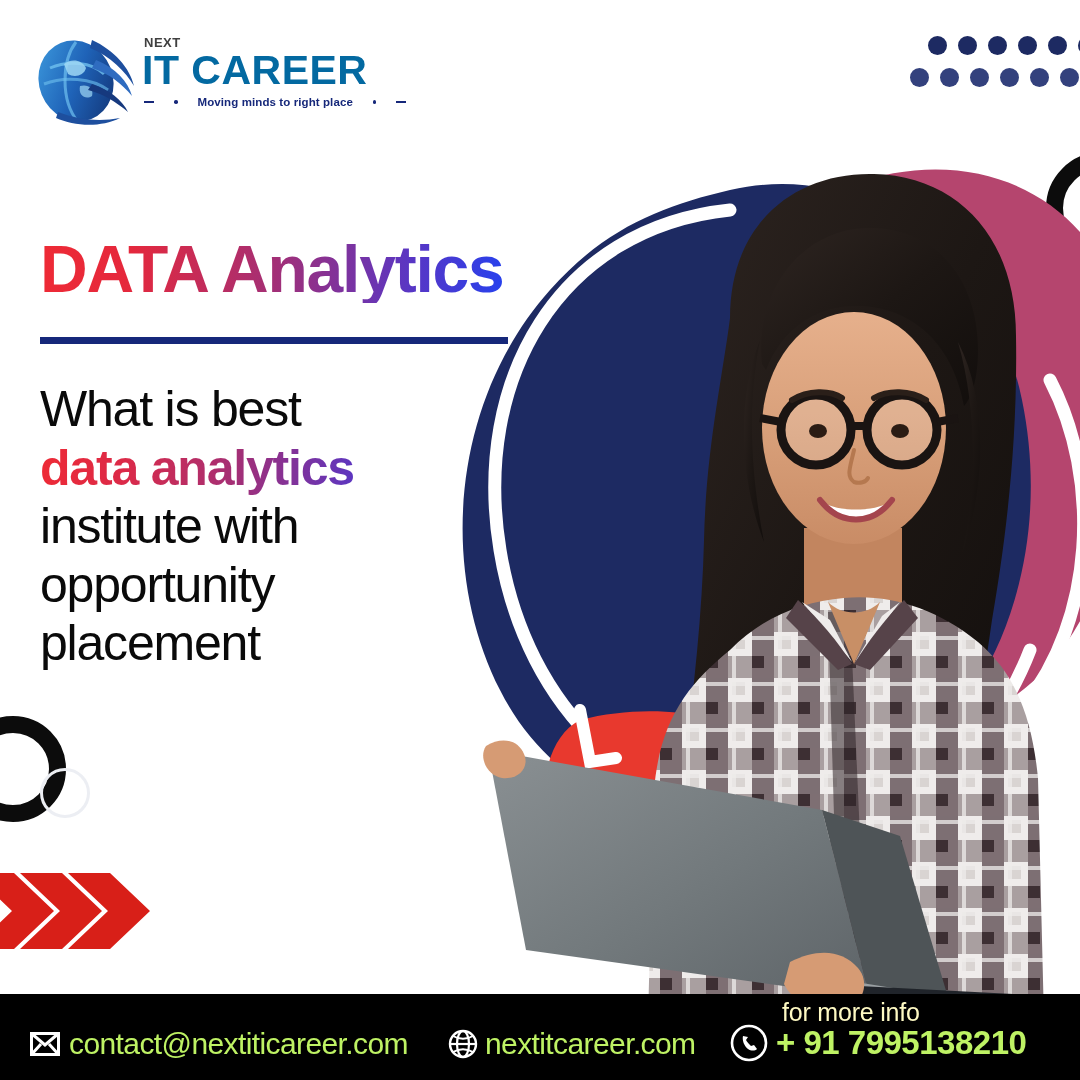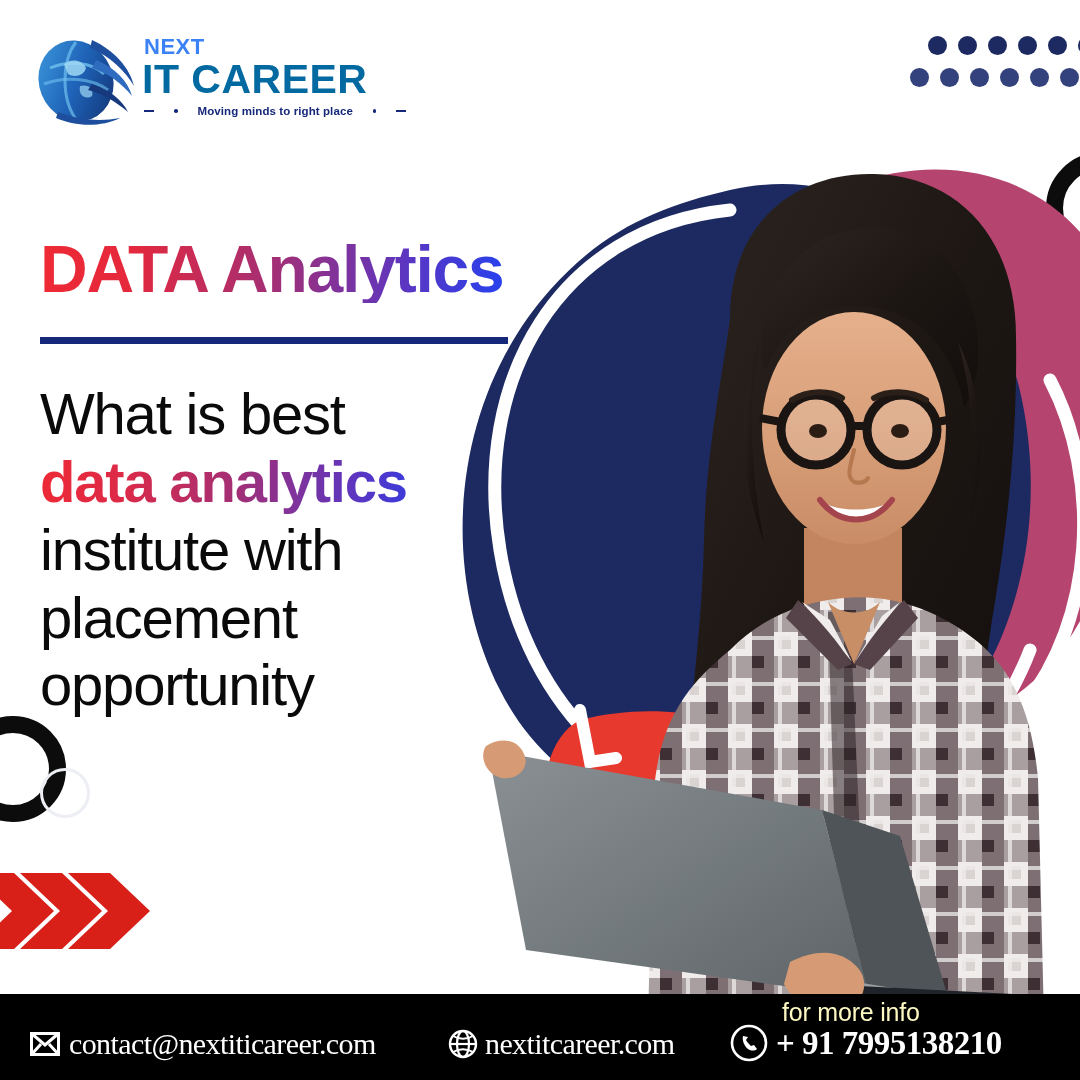--- a/index.html
+++ b/index.html
@@ -107,23 +107,23 @@
     width: 102px;
     height: 96px;
   }
   .logo-text {
     position: absolute;
     left: 108px;
     top: 4px;
     width: 222px;
   }
   .logo-next {
-    font-size: 22px;
+    font-size: 13px;
     font-weight: 700;
-    color: #3b82f6;
+    color: #404040;
     letter-spacing: 0.5px;
     line-height: 1;
     margin: 0 0 1px 2px;
   }
   .logo-main {
     font-size: 41px;
     font-weight: 700;
     color: #0369a1;
     letter-spacing: 0.5px;
     line-height: 1;
@@ -186,21 +186,21 @@
     height: 7px;
     background: #16287a;
   }
 
   
   .headline {
     position: absolute;
     left: 40px;
     top: 380px;
     width: 470px;
-    font-size: 58px;
+    font-size: 50px;
     line-height: 1.17;
     font-weight: 500;
     color: #0a0a0a;
     letter-spacing: -1.2px;
   }
   .headline .hl-grad {
     font-weight: 700;
     background: linear-gradient(95deg, #ee2a35 0%, #dc2a48 18%, #a32f76 42%, #5936c4 68%, #1540f7 92%);
     -webkit-background-clip: text;
     background-clip: text;
@@ -246,25 +246,24 @@
     position: absolute;
     left: 782px;
     top: 4px;
     font-size: 25px;
     font-weight: 400;
     color: #fef9c3;
     letter-spacing: -0.2px;
   }
   .f-text {
     font-size: 30px;
-    color: #ffffff;
+    color: #bef264;
     font-weight: 400;
     letter-spacing: -0.6px;
     white-space: nowrap;
-    font-family: Liberation Serif, serif;
   }
   .f-phone .f-text {
     font-weight: 700;
     font-size: 33px;
     letter-spacing: -0.5px;
   }
   .f-ico { flex: 0 0 auto; display: block; }
 </style>
 </head>
 <body>
@@ -456,22 +455,22 @@
 
   <div class="title-wrap">
     <h1 class="title">DATA Analytics</h1>
     <div class="title-rule"></div>
   </div>
 
   <div class="headline">
     <span class="hl-line">What is best</span>
     <span class="hl-line hl-grad">data analytics</span>
     <span class="hl-line">institute with</span>
+    <span class="hl-line">opportunity</span>
     <span class="hl-line">placement</span>
-    <span class="hl-line">opportunity</span>
   </div>
 
   <div class="footer">
 
     <div class="f-email">
       <svg class="f-ico" width="30" height="24" viewBox="0 0 30 24">
         <rect x="1.5" y="1.5" width="27" height="21" fill="none" stroke="#ffffff" stroke-width="3"></rect>
         <path d="M1.5,1.5 L15,13 L28.5,1.5" fill="none" stroke="#ffffff" stroke-width="3"></path>
         <path d="M1.5,22.5 L11,12 M28.5,22.5 L19,12" fill="none" stroke="#ffffff" stroke-width="3"></path>
       </svg>

